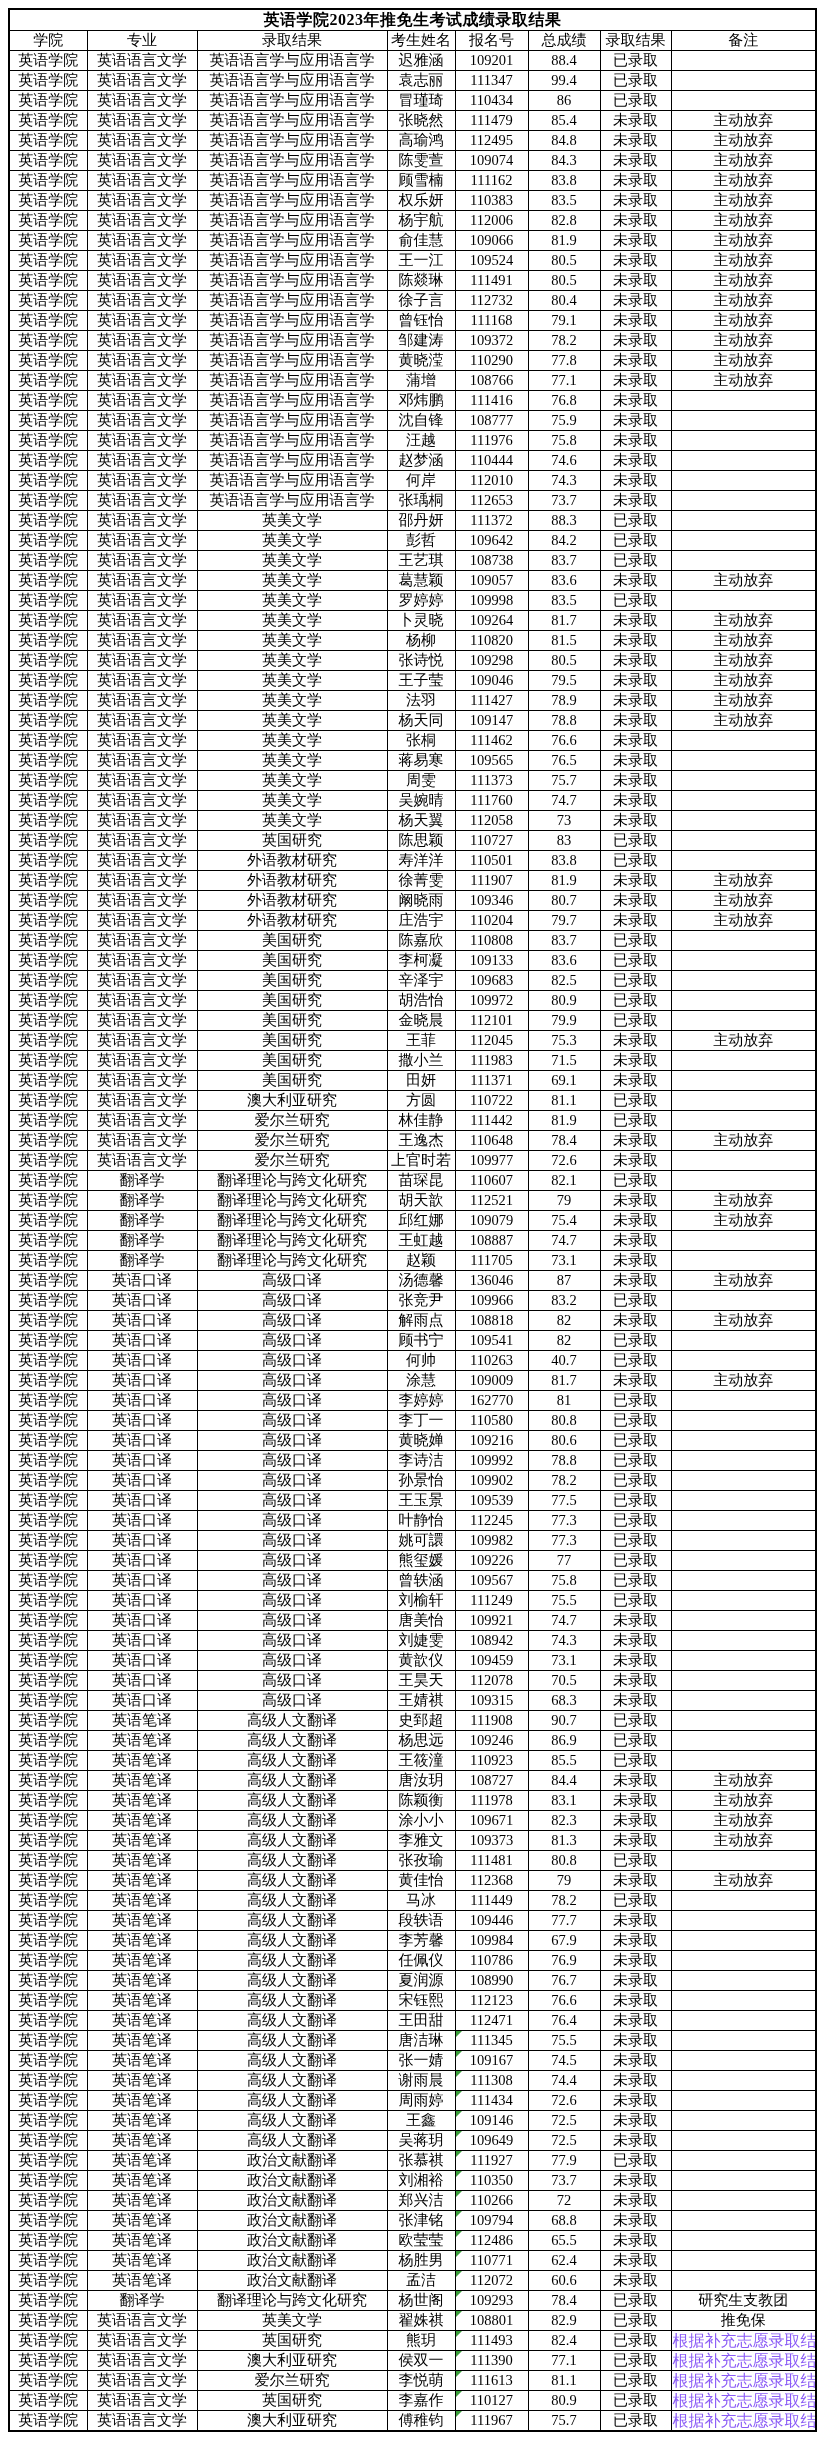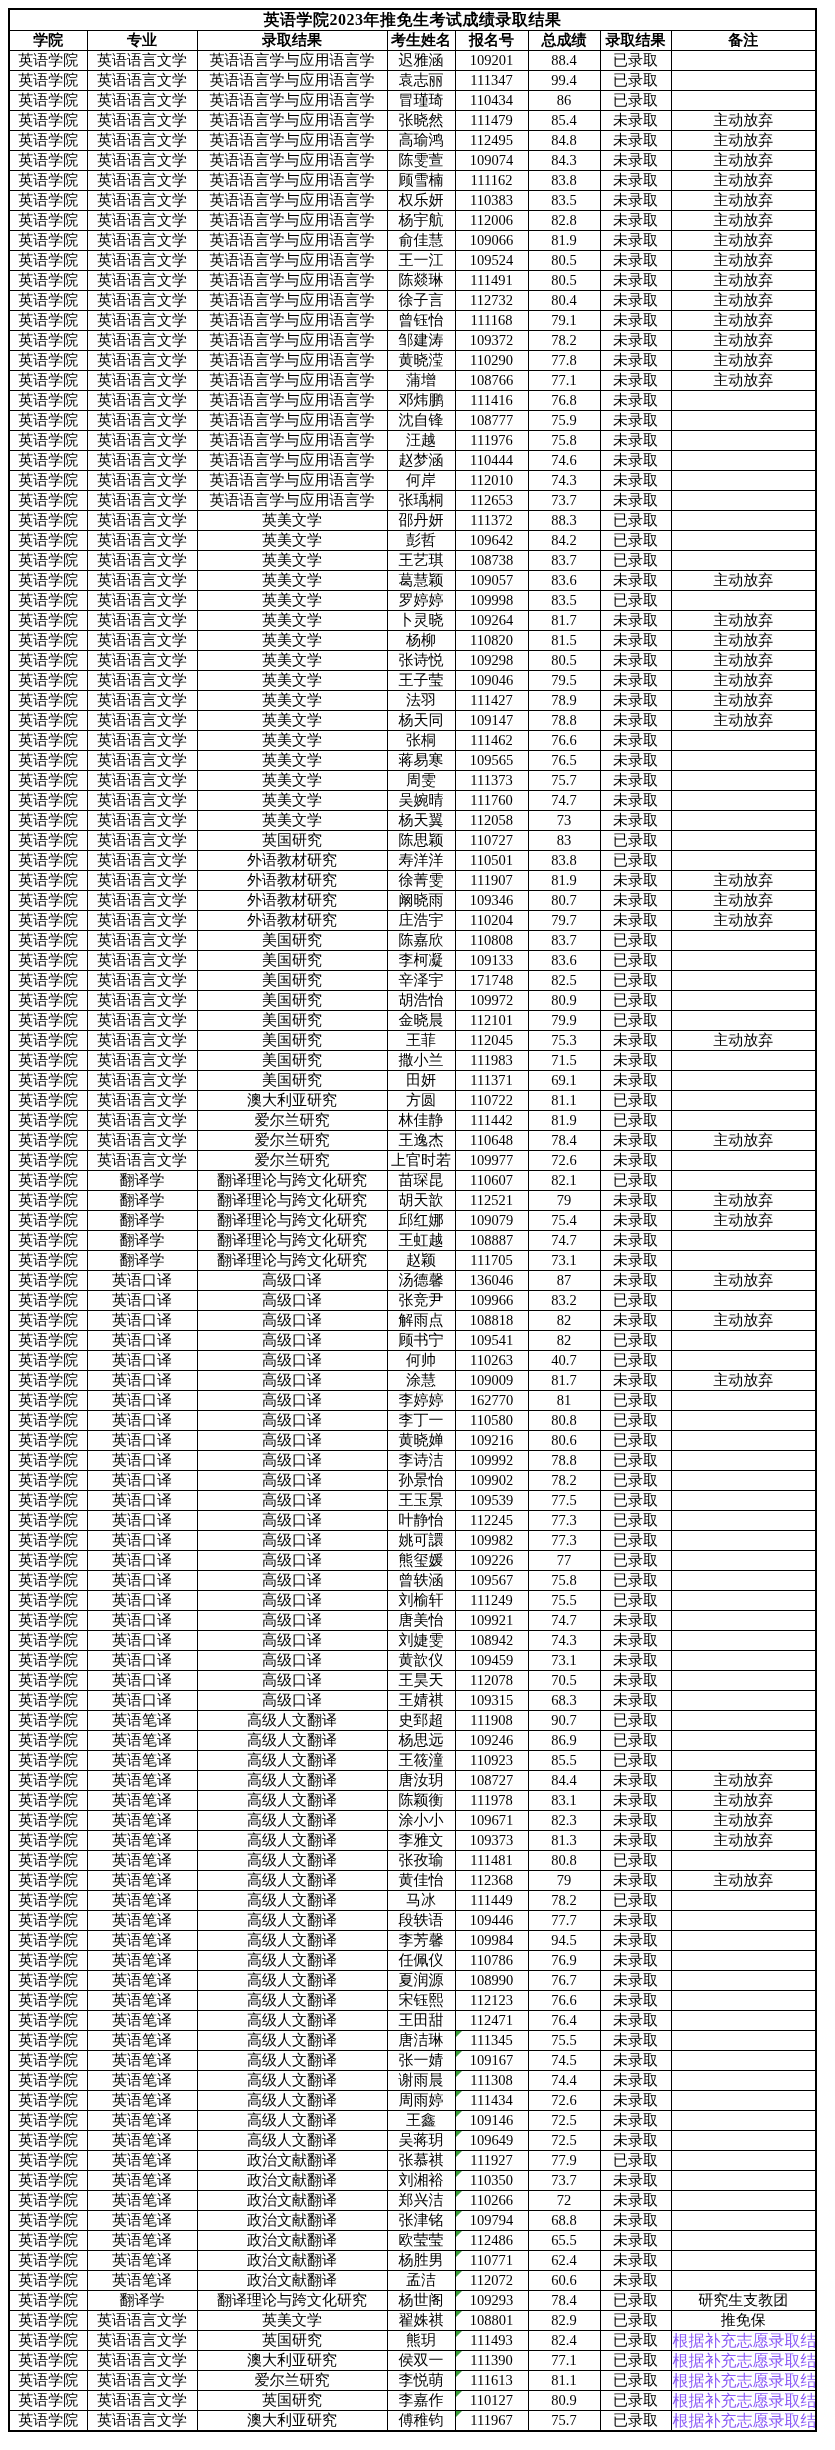--- a/index.html
+++ b/index.html
@@ -19,21 +19,21 @@
     padding:0 1px;
     text-align:center;vertical-align:middle;
     font-size:15px;line-height:19px;
     white-space:nowrap;overflow:hidden;
     position:relative;
   }
   tr{height:20px;}
   tr.title-row{height:21px;}
   tr.title-row th{font-size:16px;font-weight:bold;letter-spacing:0.5px;}
   tr.header-row{height:20px;}
-  tr.header-row th{font-size:15px;font-weight:bold;}
+  tr.header-row th{font-size:15px;font-weight:normal;}
   td.cell-total-score,td.cell-reg-no{font-size:14.5px;}
   td.remark-squeezed{
     font-size:16px;letter-spacing:0px;color:#8b5cf6;
   }
   .tri{
     position:absolute;top:0;left:0;width:0;height:0;
     border-top:6px solid #3a9e3a;
     border-right:6px solid transparent;
   }
 </style>
@@ -526,21 +526,21 @@
           <td class="cell-reg-no">109133</td>
           <td class="cell-total-score">83.6</td>
           <td class="cell-result">已录取</td>
           <td class="cell-remark"></td>
         </tr>
         <tr>
           <td class="cell-college">英语学院</td>
           <td class="cell-major">英语语言文学</td>
           <td class="cell-direction">美国研究</td>
           <td class="cell-candidate-name">辛泽宇</td>
-          <td class="cell-reg-no">171748</td>
+          <td class="cell-reg-no">109683</td>
           <td class="cell-total-score">82.5</td>
           <td class="cell-result">已录取</td>
           <td class="cell-remark"></td>
         </tr>
         <tr>
           <td class="cell-college">英语学院</td>
           <td class="cell-major">英语语言文学</td>
           <td class="cell-direction">美国研究</td>
           <td class="cell-candidate-name">胡浩怡</td>
           <td class="cell-reg-no">109972</td>
@@ -1007,21 +1007,21 @@
           <td class="cell-total-score">77.7</td>
           <td class="cell-result">未录取</td>
           <td class="cell-remark"></td>
         </tr>
         <tr>
           <td class="cell-college">英语学院</td>
           <td class="cell-major">英语笔译</td>
           <td class="cell-direction">高级人文翻译</td>
           <td class="cell-candidate-name">李芳馨</td>
           <td class="cell-reg-no">109984</td>
-          <td class="cell-total-score">94.5</td>
+          <td class="cell-total-score">67.9</td>
           <td class="cell-result">未录取</td>
           <td class="cell-remark"></td>
         </tr>
         <tr>
           <td class="cell-college">英语学院</td>
           <td class="cell-major">英语笔译</td>
           <td class="cell-direction">高级人文翻译</td>
           <td class="cell-candidate-name">任佩仪</td>
           <td class="cell-reg-no">110786</td>
           <td class="cell-total-score">76.9</td>

